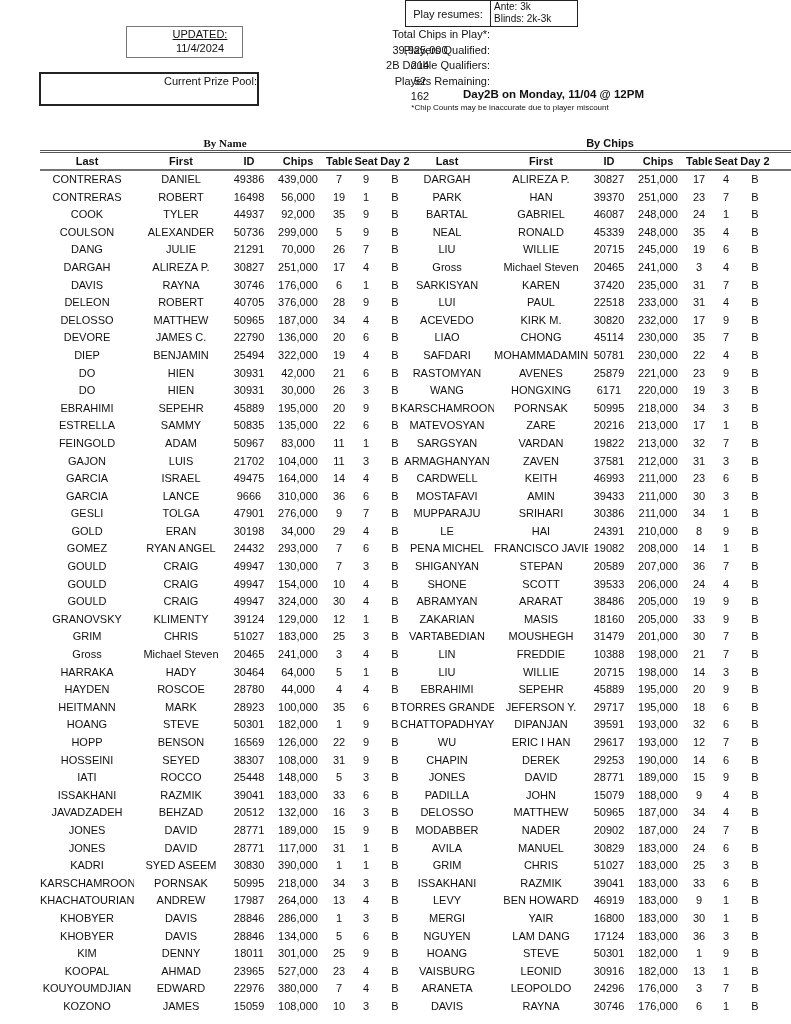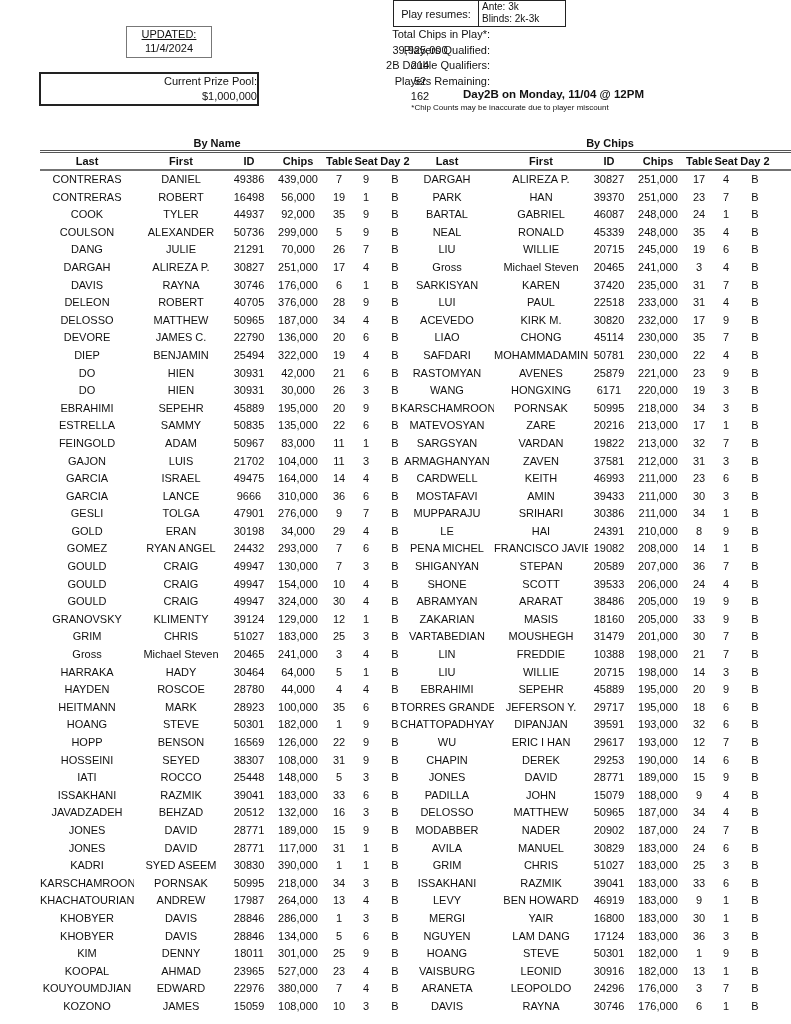--- a/index.html
+++ b/index.html
@@ -4,29 +4,29 @@
   <style>
     html, body { margin: 0; padding: 0; background: #ffffff; }
     body {
       width: 791px; height: 1024px; position: relative; overflow: hidden;
       font-family: "Liberation Sans", "DejaVu Sans", sans-serif;
       color: #111; font-size: 11px;
     }
     .abs { position: absolute; }
     .updated-box {
       left: 126px; top: 26px; width: 84px; height: 30px;
-      border: 1px solid #777; text-align: center; line-height: 14px; font-size: 11px;
+      border: 1px solid #777; text-align: center; line-height: 14px; font-size: 11px; padding-left: 31px;
     }
     .updated-box .u { text-decoration: underline; }
     .prize-box {
       left: 39px; top: 72px; width: 216px; height: 30px;
       border: 2px solid #222; text-align: right; line-height: 15px; font-size: 11px;
     }
     .resume-box {
-      left: 393px; top: 0px; width: 171px; height: 25px;
+      left: 405px; top: 0px; width: 171px; height: 25px;
       border: 1px solid #222; display: flex;
     }
     .resume-box .lbl { width: 84px; border-right: 1px solid #222; display:flex; align-items:center; justify-content:center; font-size: 11px; }
     .resume-box .vals { padding-left: 3px; line-height: 12px; font-size: 10px; }
     .stats { left: 380px; top: 27px; width: 250px; }
     .stat-row { display: flex; height: 15.5px; line-height: 15.5px; font-size: 11px; flex-direction: column; }
     .stat-row .k { width: 110px; text-align: right; }
     .stat-row .v { width: 80px; text-align: center; }
     .day-line { left: 384px; top: 88px; width: 260px; text-align: right; font-weight: bold; font-size: 11.5px; }
     .note { left: 380px; top: 103px; width: 260px; text-align: center; font-size: 8px; }
@@ -50,21 +50,20 @@
 </head>
 <body>
 
 <div class="abs updated-box">
   <div class="u">UPDATED:</div>
   <div>11/4/2024</div>
 </div>
 
 <div class="abs prize-box">
   <div>Current Prize Pool:</div>
-  <div>$1,000,000</div>
 </div>
 
 <div class="abs resume-box">
   <div class="lbl">Play resumes:</div>
   <div class="vals">
     <div>Ante: 3k</div>
     <div>Blinds: 2k-3k</div>
   </div>
 </div>
 
@@ -83,21 +82,21 @@
   </div>
   <div class="stat-row">
     <span class="k">Players Remaining:</span>
     <span class="v">162</span>
   </div>
 </div>
 
 <div class="abs day-line">Day2B on Monday, 11/04 @ 12PM</div>
 <div class="abs note">*Chip Counts may be inaccurate due to player miscount</div>
 
-<div class="abs section-title" style="left:32px;width:370px;">By Name</div>
+<div class="abs section-title" style="left:40px;width:370px;font-family:Liberation Serif, serif;">By Name</div>
 <div class="abs section-title" style="left:400px;width:420px;">By Chips</div>
 
 <div class="abs tbl" id="tbl-name" style="left:40px;width:370px;">
     <div class="hdr">
       <span class="c last">Last</span>
       <span class="c first">First</span>
       <span class="c id">ID</span>
       <span class="c chips">Chips</span>
       <span class="c table">Table</span>
       <span class="c seat">Seat</span>

